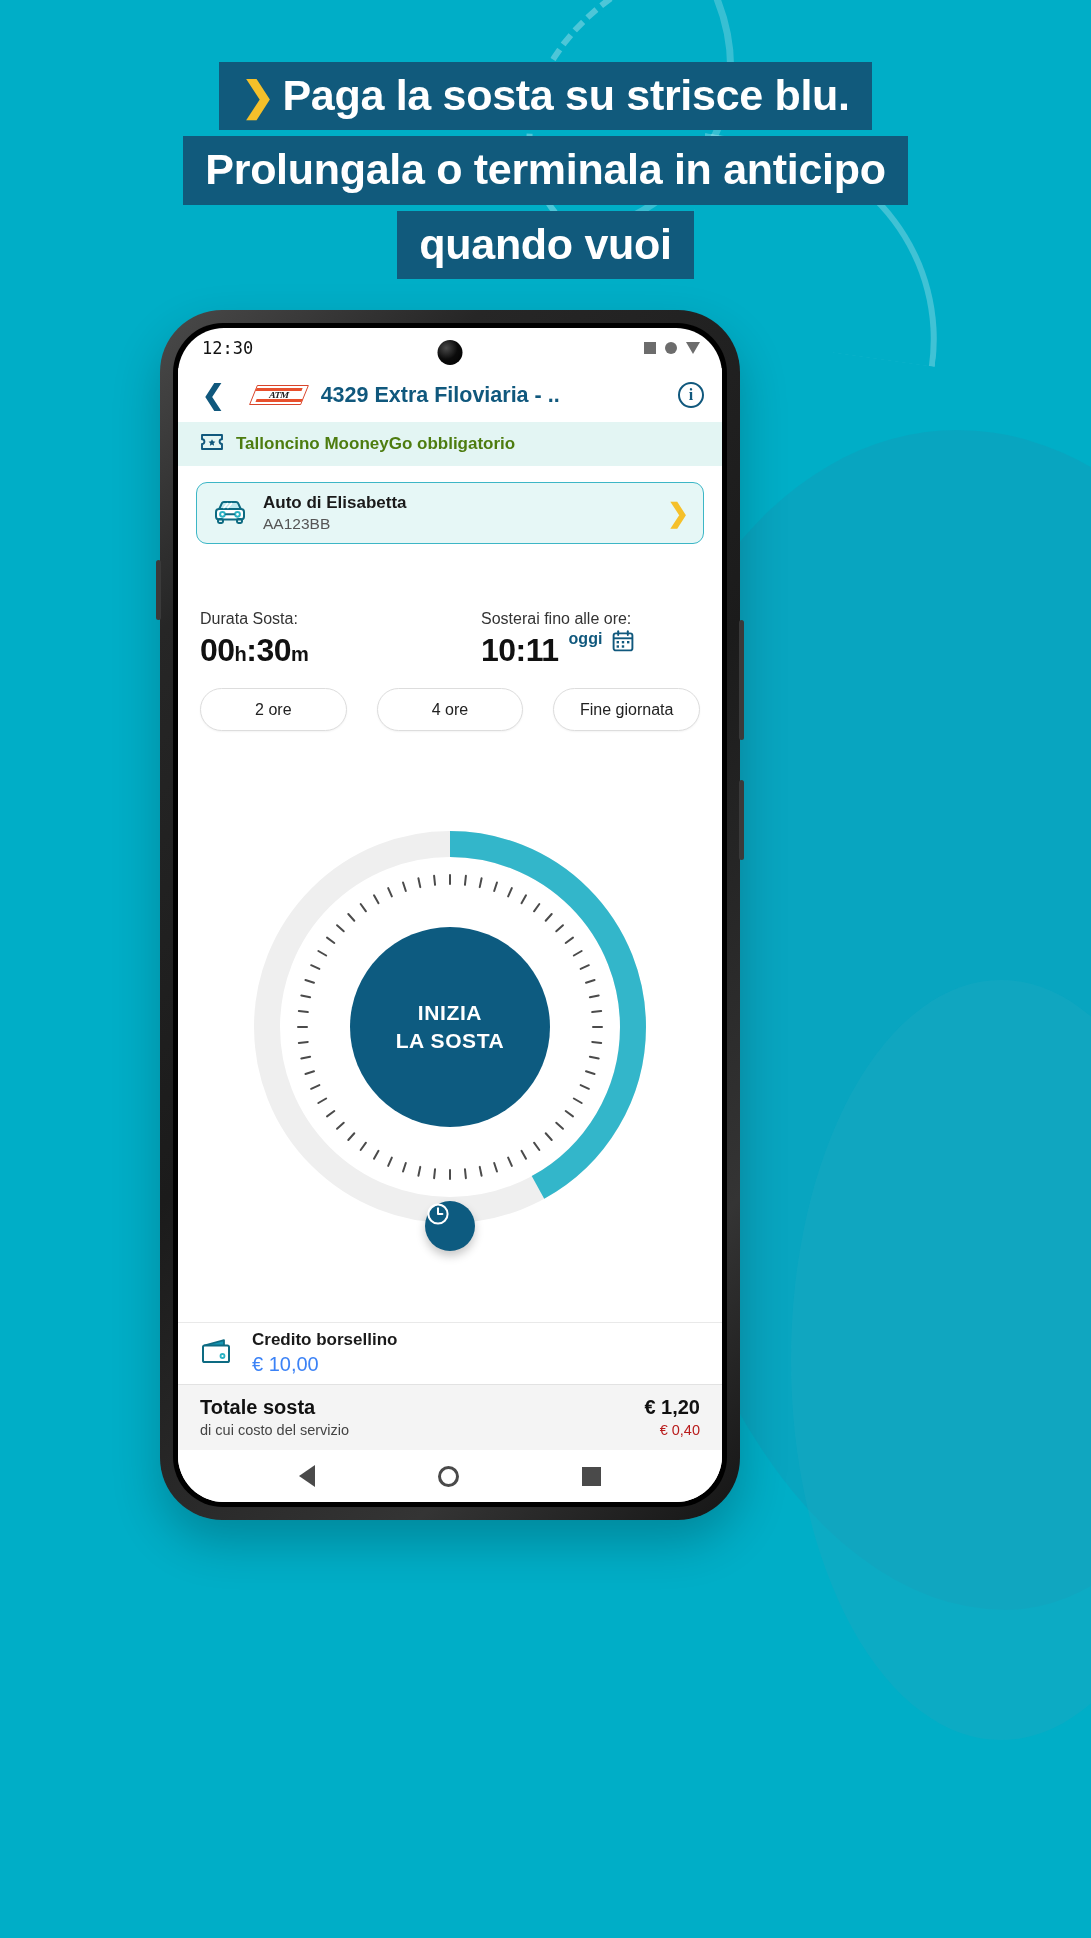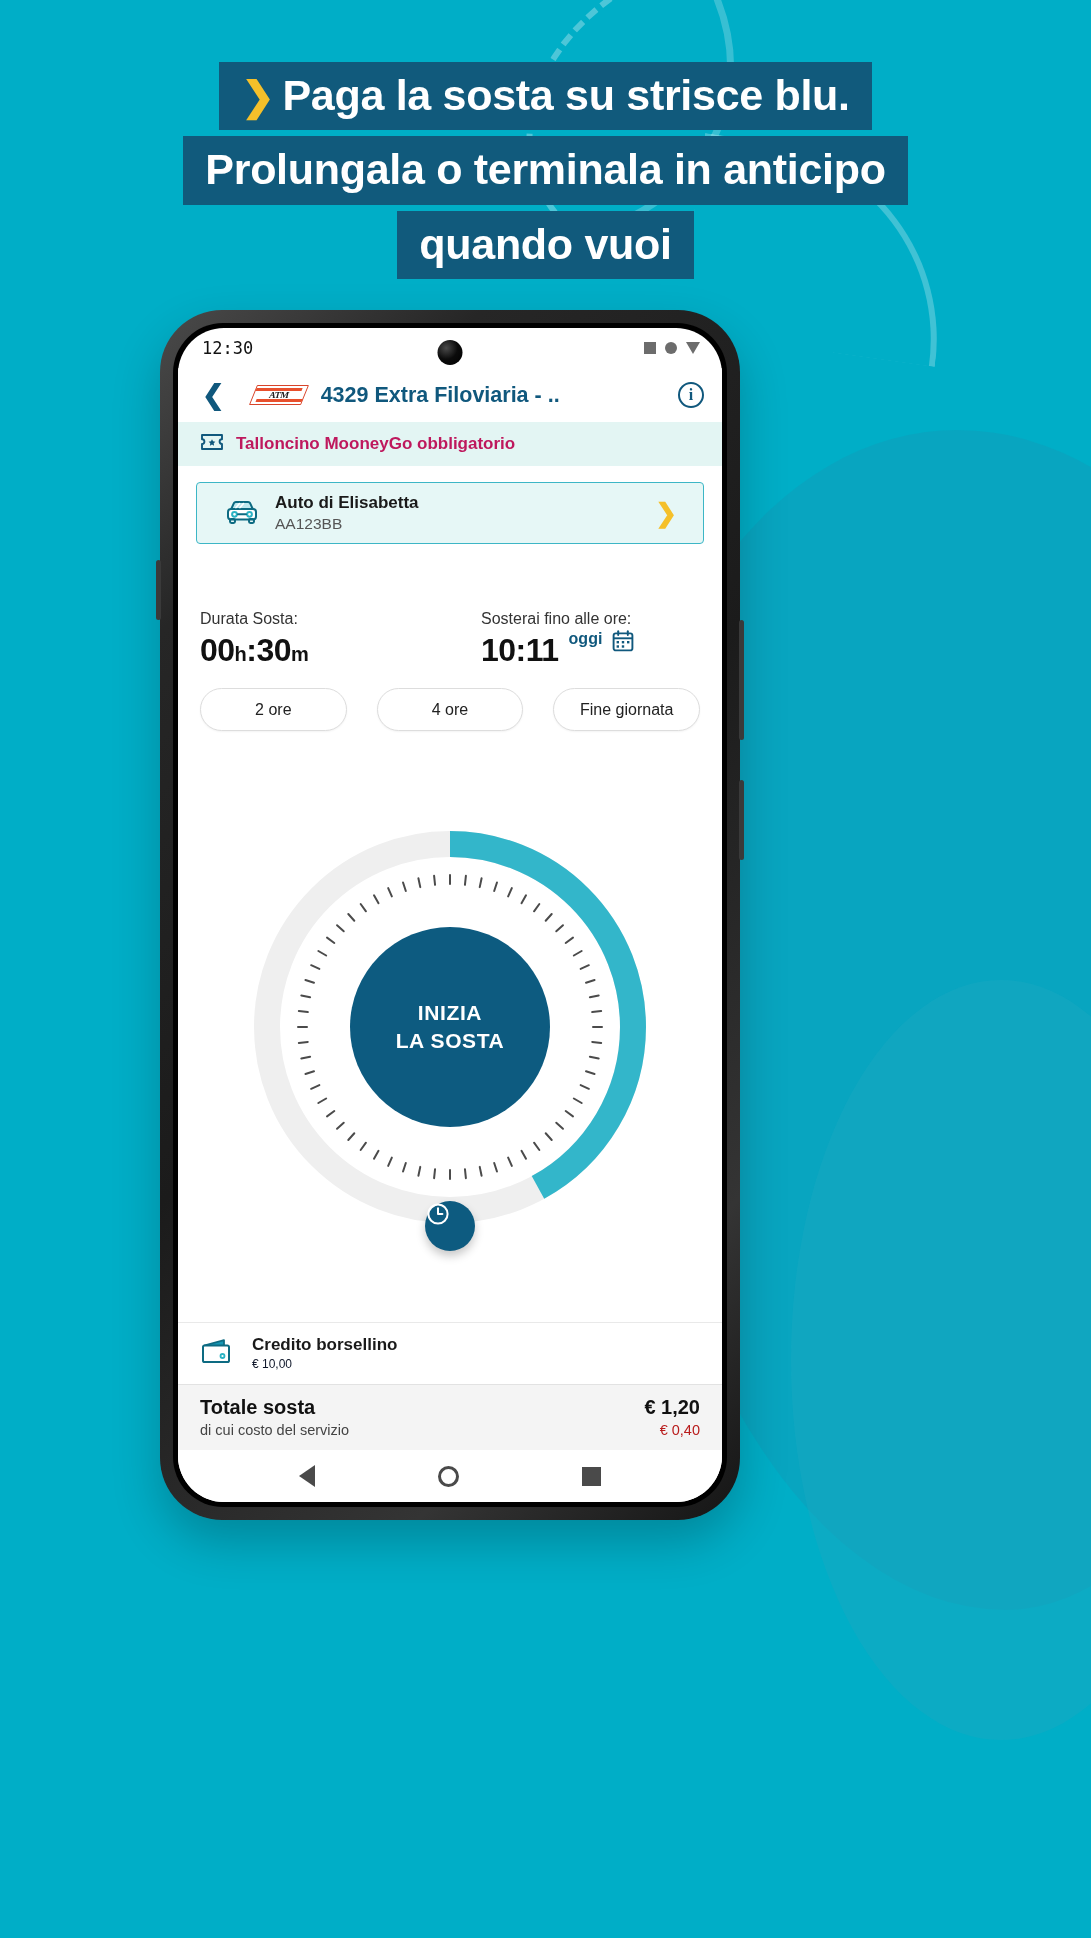--- a/index.html
+++ b/index.html
@@ -178,31 +178,31 @@
     cursor: pointer;
   }
 
   
   .banner {
     flex: 0 0 44px;
     background: #e3f5f3;
     display: flex; align-items: center; gap: 12px;
     padding: 0 22px;
   }
-  .banner-text { font-size: 17px; font-weight: bold; color: #be185d; }
+  .banner-text { font-size: 17px; font-weight: bold; color: #4d7c0f; }
 
   
   .vehicle-wrap { padding: 16px 18px 0 18px; }
   .vehicle-card {
     border: 1.6px solid #3cb6c6;
     background: #e6f7f6;
-    border-radius: 4px;
+    border-radius: 11px;
     height: 62px;
     display: flex; align-items: center;
-    padding: 0 26px;
+    padding: 0 14px;
     gap: 14px;
     cursor: pointer;
   }
   .vehicle-texts { flex: 1; }
   .vehicle-name { font-size: 17px; font-weight: bold; color: #1a1a1a; line-height: 1.25; }
   .vehicle-plate { font-size: 15.5px; color: #555; line-height: 1.3; }
   .vehicle-chevron { color: #f5c02a; font-size: 26px; font-weight: bold; line-height: 1; }
 
   
   .dur-row {
@@ -269,21 +269,21 @@
   
   .wallet {
     flex: 0 0 62px;
     border-top: 1px solid #e9e9e9;
     display: flex; align-items: center; gap: 16px;
     padding: 0 22px;
     background: #fff;
   }
   .wallet-texts { flex: 1; }
   .wallet-title { font-size: 17px; font-weight: bold; color: #1a1a1a; line-height: 1.3; }
-  .wallet-amount { font-size: 12px; color: #0f172a; line-height: 1.35; }
+  .wallet-amount { font-size: 20px; color: #3b82f6; line-height: 1.35; }
 
   
   .total {
     flex: 0 0 66px;
     background: #f4f4f4;
     border-top: 1px solid #e2e2e2;
     display: flex; align-items: center;
     padding: 0 22px;
   }
   .total-left { flex: 1; }

